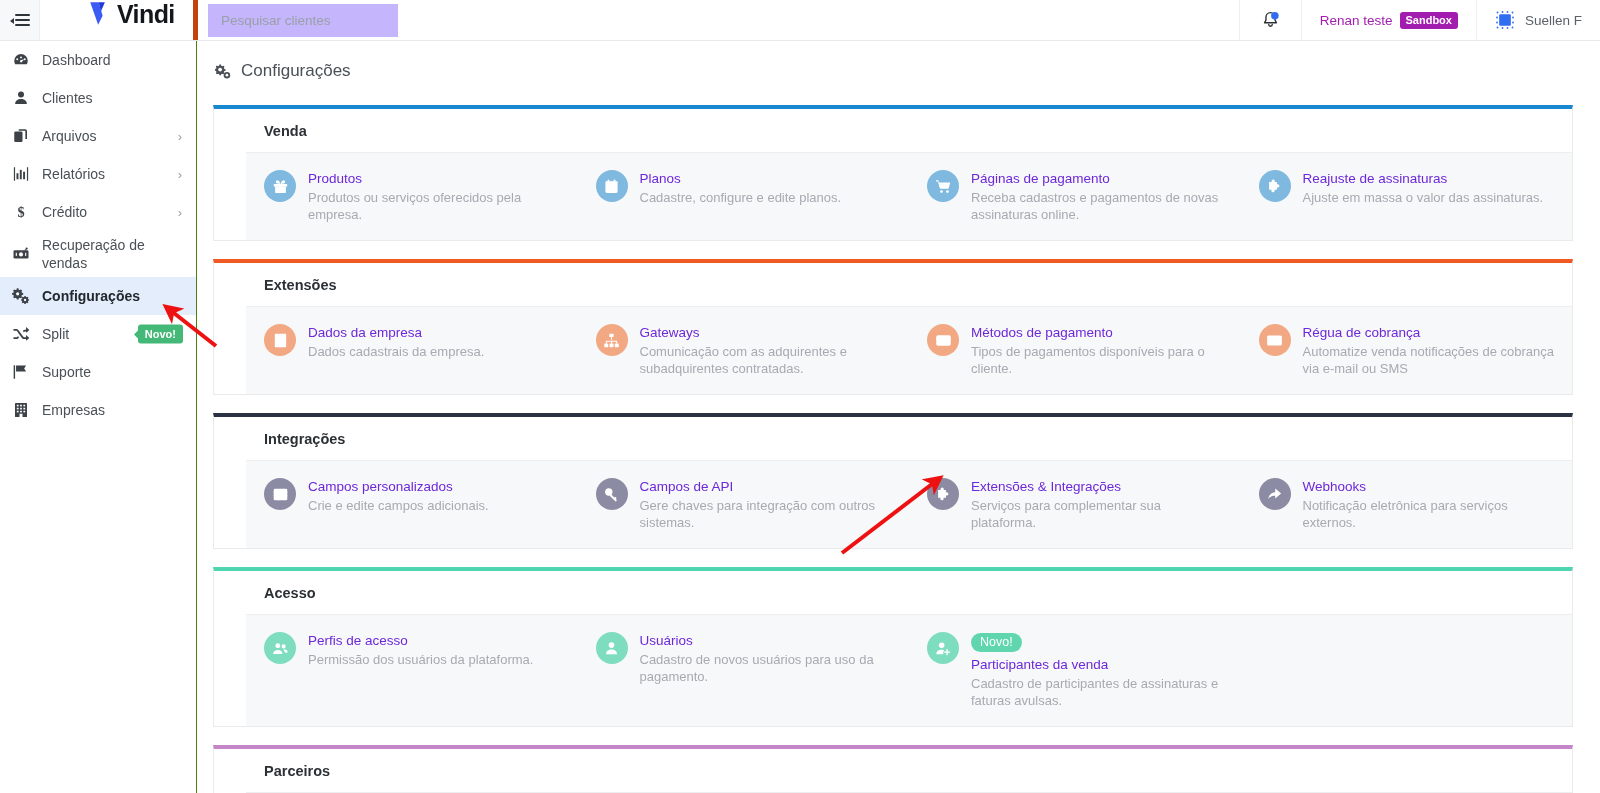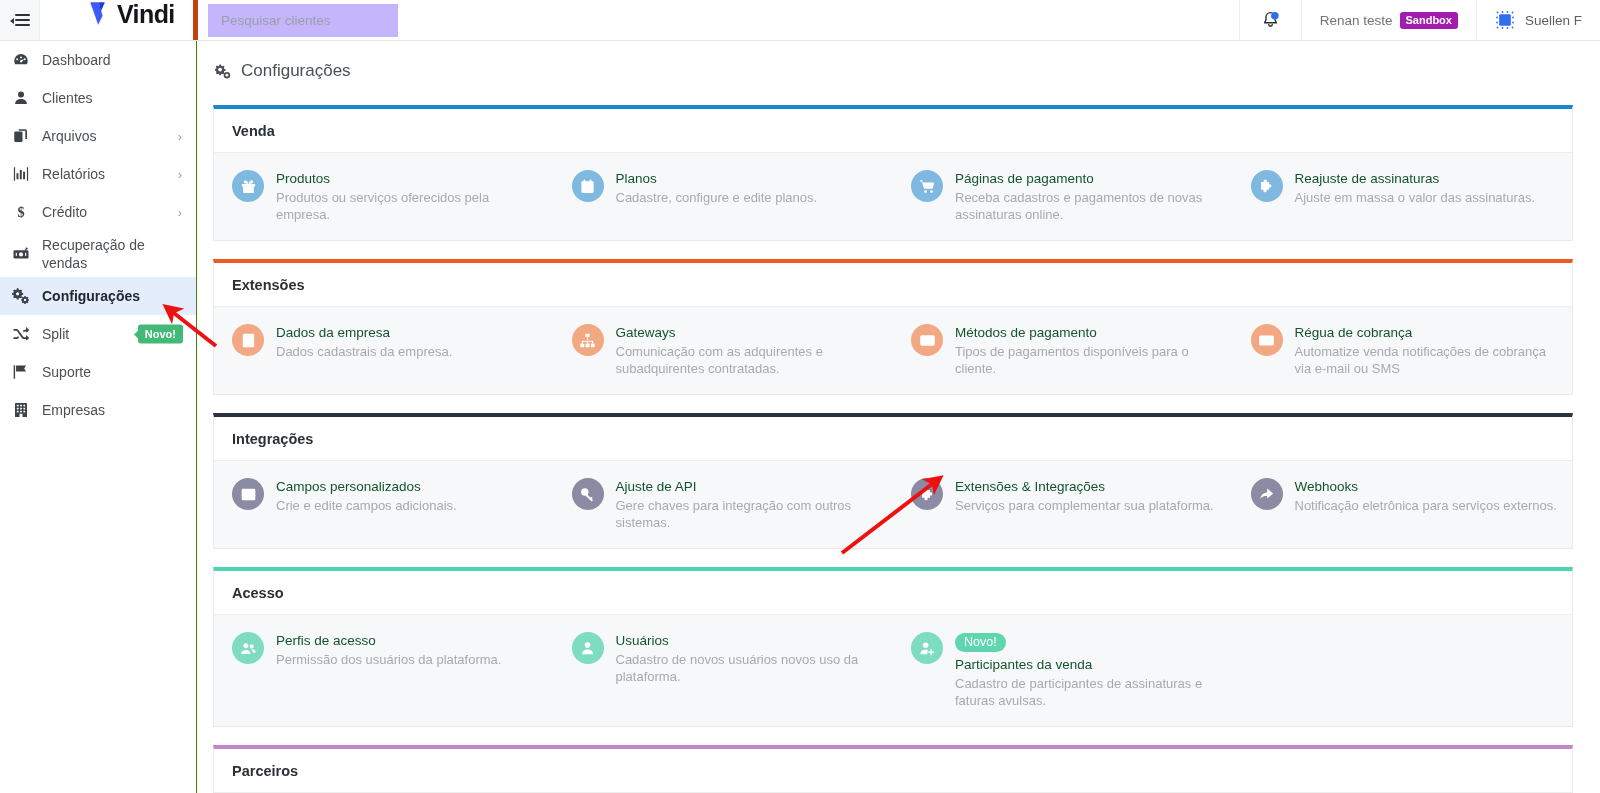--- a/index.html
+++ b/index.html
@@ -48,21 +48,21 @@
   .search-input::placeholder { color: #9aa0a6; }
   .topbar-spacer { flex: 1; }
   .bell-zone {
     width: 62px; display: flex; align-items: center; justify-content: center;
     border-left: 1px solid #eceef0; cursor: pointer;
   }
   .account-zone {
     display: flex; align-items: center; gap: 7px; padding: 0 18px;
     border-left: 1px solid #eceef0; cursor: pointer;
   }
-  .account-name { font-size: 13.5px; color: #737373; }
+  .account-name { font-size: 13.5px; color: #a21caf; }
   .sandbox-badge {
     background: #a21caf; color: #ffffff; font-size: 11px; font-weight: bold;
     padding: 2px 6px 3px; border-radius: 3px;
   }
   .user-zone {
     display: flex; align-items: center; gap: 10px; padding: 0 18px 0 18px;
     border-left: 1px solid #eceef0; cursor: pointer;
   }
   .user-name { font-size: 13.5px; color: #5b6168; white-space: nowrap; }
 
@@ -103,40 +103,41 @@
     background: #ffffff; overflow: hidden;
   }
   .page-head { display: flex; align-items: center; gap: 9px; padding: 20px 0 0 16px; }
   .page-head-icon { color: #4a5056; display: flex; align-items: center; }
   .page-title { font-size: 17px; color: #4a5056; }
 
   .sections { padding: 24px 27px 0 16px; }
   .section {
     background: #ffffff; border: 1px solid #e8eaec; border-top: 4px solid #888;
     margin-bottom: 18px;
+    padding-left: 32px;
   }
   .section-title {
     font-size: 14.5px; font-weight: bold; color: #2b3035;
     padding: 14px 18px 13px 18px; background: #ffffff;
   }
   .cards-row {
     display: flex; background: #f7f8f9; border-top: 1px solid #eceef0;
     padding: 13px 0 14px 0;
   }
   .card {
     flex: 1 1 25%; display: flex; align-items: flex-start; gap: 12px;
     padding: 3px 14px 3px 18px; cursor: pointer; min-width: 0;
   }
   .card-icon {
     width: 32px; height: 32px; min-width: 32px; border-radius: 50%;
     display: flex; align-items: center; justify-content: center;
     color: #ffffff; margin-top: 1px;
   }
   .card-body { min-width: 0; padding-top: 1px; }
-  .card-title { font-size: 13.5px; color: #14532d; line-height: 17px; }
+  .card-title { font-size: 13.5px; color: #6d28d9; line-height: 17px; }
   .card-desc { font-size: 13px; color: #a6abb1; line-height: 17px; margin-top: 2px; }
   .card-badge {
     display: inline-block; background: #5fd6ad; color: #ffffff;
     font-size: 12.5px; padding: 2px 9px 3px; border-radius: 11px;
     margin-bottom: 4px;
   }
 
   
   .arrows { position: absolute; top: 0; left: 0; width: 1600px; height: 793px;
             pointer-events: none; z-index: 20; }
@@ -492,21 +493,21 @@
             <div class="card">
               <span class="card-icon" style="background: rgb(139, 139, 163);">
                 <svg width="17" height="17" viewBox="0 0 24 24" fill="#ffffff">
                   <circle cx="8.2" cy="8.4" r="5.2"></circle>
                   <circle cx="8.2" cy="8.4" r="1.9" fill="#ffffff"></circle>
                   <path d="M11.4 11.6l8.4 8.4-2 2-8.4-8.4z"></path>
                   <path d="M17.4 15.2l1.9 1.9-1.5 1.5-1.9-1.9z" fill="#ffffff"></path>
                 </svg>
               </span>
               <div class="card-body">
-                <div class="card-title">Ajuste de API</div>
+                <div class="card-title">Campos de API</div>
                 <div class="card-desc">Gere chaves para integração com outros sistemas.</div>
               </div>
             </div>
             <div class="card">
               <span class="card-icon" style="background: rgb(139, 139, 163);">
                 <svg width="17" height="17" viewBox="0 0 24 24" fill="#ffffff">
                   <path d="M10.2 2.2a2.3 2.3 0 0 1 2.3 2.3c0 .45-.13.86-.35 1.2h3.25v3.55c.35-.22.76-.35 1.2-.35a2.3 2.3 0 0 1 0 4.6c-.44 0-.85-.13-1.2-.35v3.55h-3.55c.22.35.35.76.35 1.2a2.3 2.3 0 0 1-4.6 0c0-.44.13-.85.35-1.2H4.4V5.7h3.55a2.2 2.2 0 0 1-.05-1.2 2.3 2.3 0 0 1 2.3-2.3z"></path>
                 </svg>
               </span>
               <div class="card-body">
@@ -546,21 +547,21 @@
             </div>
             <div class="card">
               <span class="card-icon" style="background: rgb(126, 220, 191);">
                 <svg width="17" height="17" viewBox="0 0 24 24" fill="#ffffff">
                   <circle cx="12" cy="7.2" r="4"></circle>
                   <path d="M4.2 20c0-4.3 3.5-6.6 7.8-6.6s7.8 2.3 7.8 6.6z"></path>
                 </svg>
               </span>
               <div class="card-body">
                 <div class="card-title">Usuários</div>
-                <div class="card-desc">Cadastro de novos usuários novos uso da plataforma.</div>
+                <div class="card-desc">Cadastro de novos usuários para uso da pagamento.</div>
               </div>
             </div>
             <div class="card">
               <span class="card-icon" style="background: rgb(126, 220, 191);">
                 <svg width="17" height="17" viewBox="0 0 24 24" fill="#ffffff">
                   <circle cx="9.4" cy="7.4" r="3.9"></circle>
                   <path d="M1.8 20c0-4.1 3.4-6.2 7.6-6.2 1.3 0 2.5.2 3.6.6-.9 1-1.4 2.3-1.4 3.7 0 .7.1 1.3.3 1.9z"></path>
                   <rect x="16.1" y="12.6" width="1.9" height="9" rx="0.9"></rect>
                   <rect x="12.6" y="16.1" width="9" height="1.9" rx="0.9"></rect>
                 </svg>

